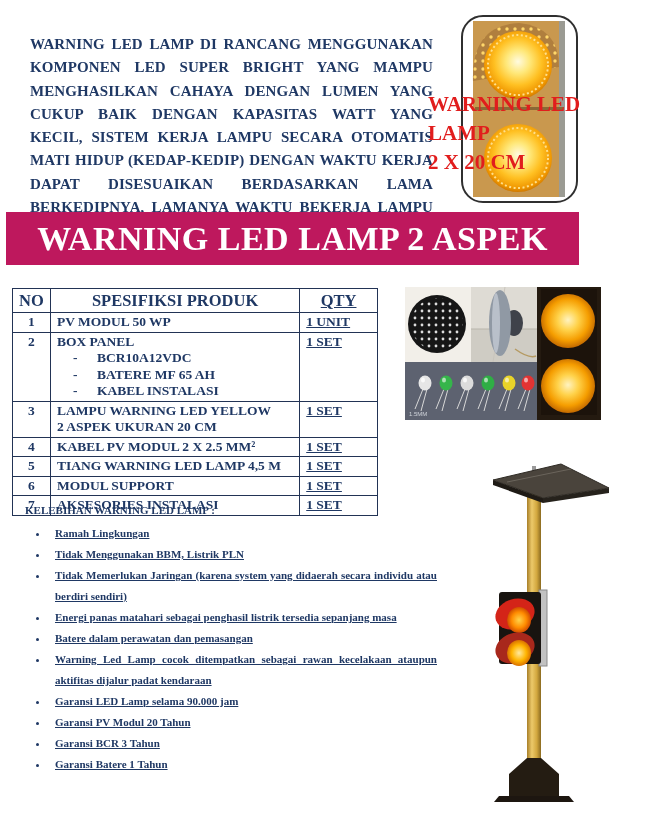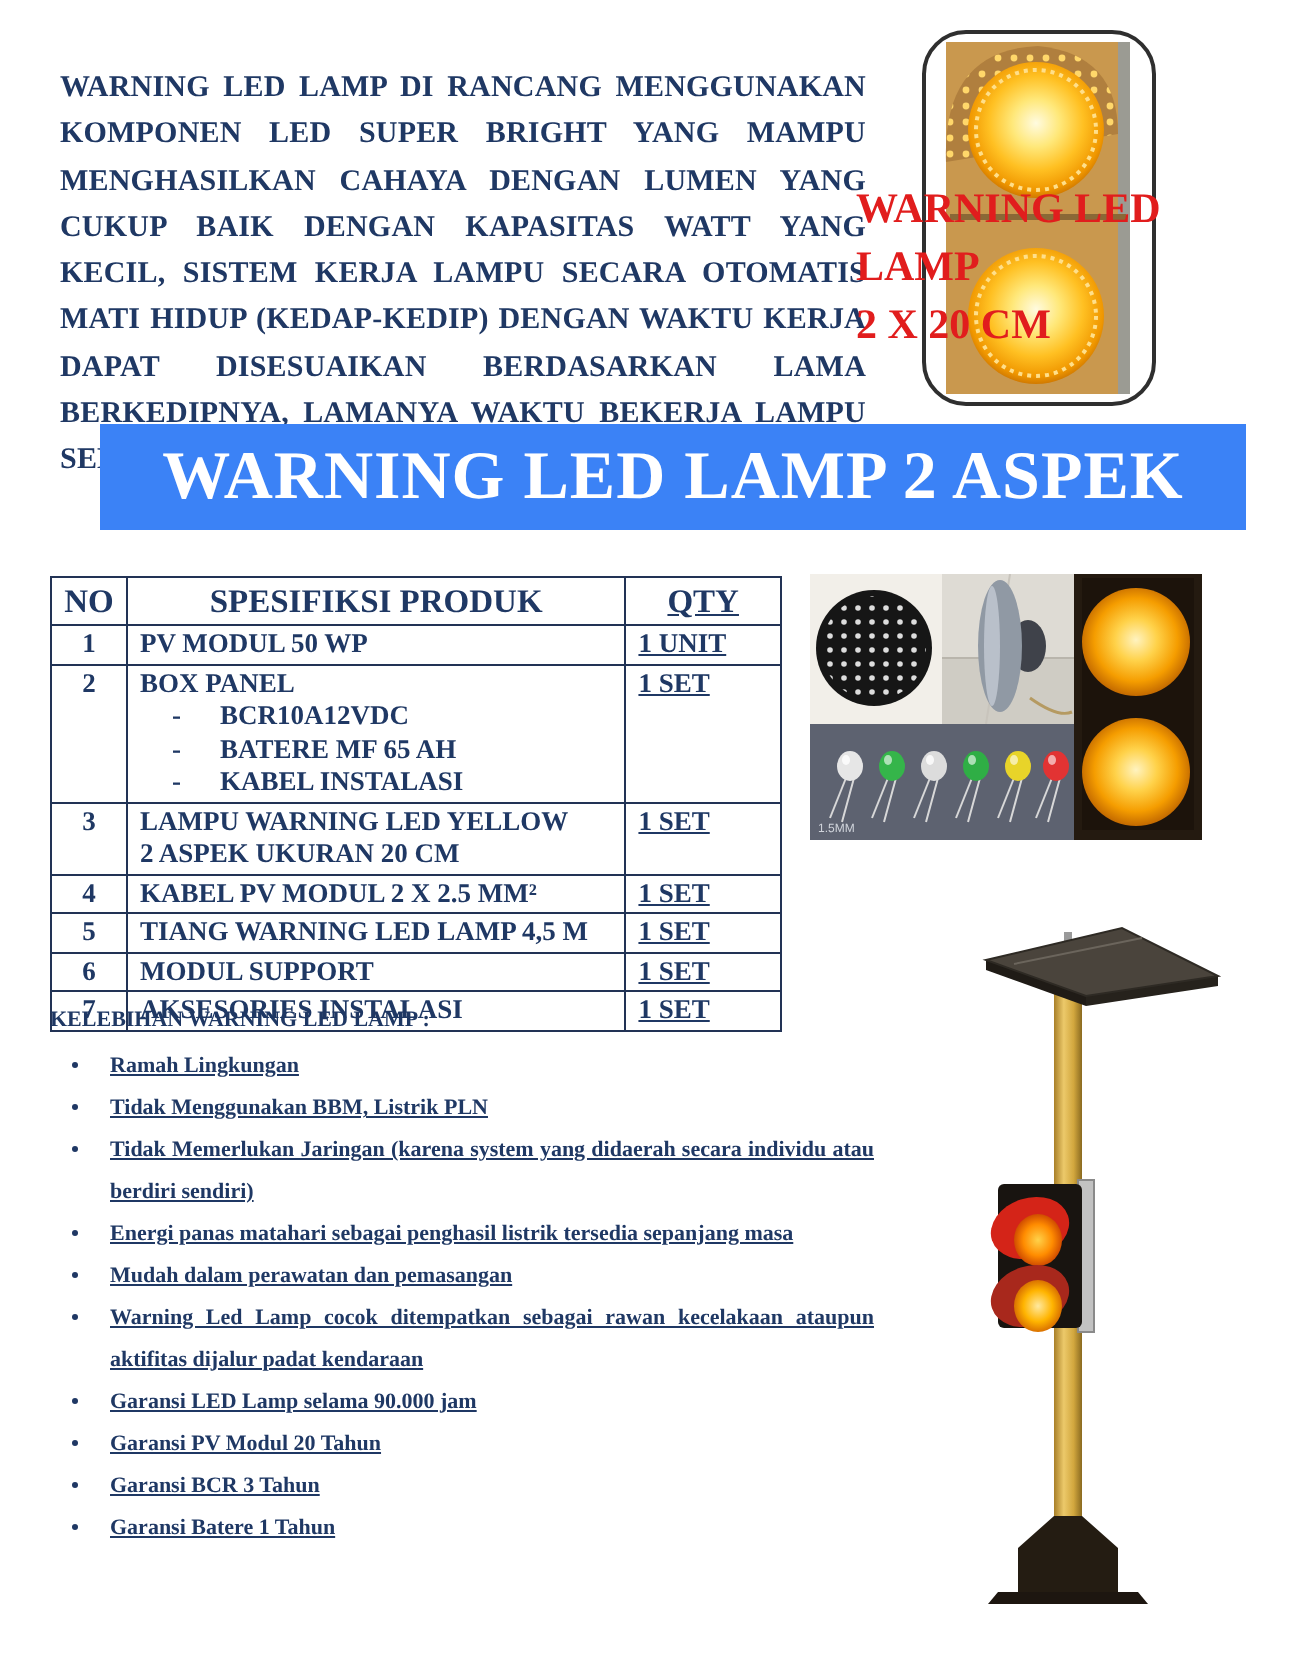--- a/index.html
+++ b/index.html
@@ -23,27 +23,27 @@
   }
   .red-overlay {
     position:absolute; left:428px; top:90px; width:210px; z-index:3;
     text-align:left; color:#e11d1d; font-family:Liberation Serif, serif;
     font-weight:bold; font-size:21px; line-height:29px;
   }
 
   
   .banner {
     position:absolute; left:6px; top:212px; width:573px; height:53px;
-    background:#3b82f6; color:#ffffff; display:flex; align-items:center;
-    justify-content:center; font-size:34px; font-weight:bold; letter-spacing:0.5px;margin-left:44px;
+    background:#be185d; color:#ffffff; display:flex; align-items:center;
+    justify-content:center; font-size:34px; font-weight:bold; letter-spacing:0.5px;
   }
 
   
   .spec-table {
-    position:absolute; left:25px; top:288px; width:366px;
+    position:absolute; left:12px; top:288px; width:366px;
     border-collapse:collapse; color:#1f3864; font-weight:bold;
   }
   .spec-table th, .spec-table td {
     border:1.5px solid #223355; padding:1px 6px; vertical-align:top;
     font-size:13.5px; line-height:16.5px;
   }
   .spec-table th { font-size:16.5px; line-height:21px; text-align:center; padding:1px 4px; }
   .c-no { text-align:center; width:38px; }
   .c-spec { width:250px;margin-left:24px; }
   .c-qty { width:78px;text-decoration:underline; }
@@ -234,21 +234,21 @@
     </svg>
   </div>
 
   <div class="kelebihan">
     <div class="heading">KELEBIHAN WARNING LED LAMP :</div>
     <ul>
       <li>Ramah Lingkungan</li>
       <li>Tidak Menggunakan BBM, Listrik PLN</li>
       <li>Tidak Memerlukan Jaringan (karena system yang didaerah secara individu atau berdiri sendiri)</li>
       <li>Energi panas matahari sebagai penghasil listrik tersedia sepanjang masa</li>
-      <li>Mudah dalam perawatan dan pemasangan</li>
+      <li>Batere dalam perawatan dan pemasangan</li>
       <li>Warning Led Lamp cocok ditempatkan sebagai rawan kecelakaan ataupun aktifitas dijalur padat kendaraan</li>
       <li>Garansi LED Lamp selama 90.000 jam</li>
       <li>Garansi PV Modul 20 Tahun</li>
       <li>Garansi BCR 3 Tahun</li>
       <li>Garansi Batere 1 Tahun</li>
     </ul>
   </div>
 
   <div class="pole-photo">
     <svg viewBox="0 0 190 345" width="190" height="345">

